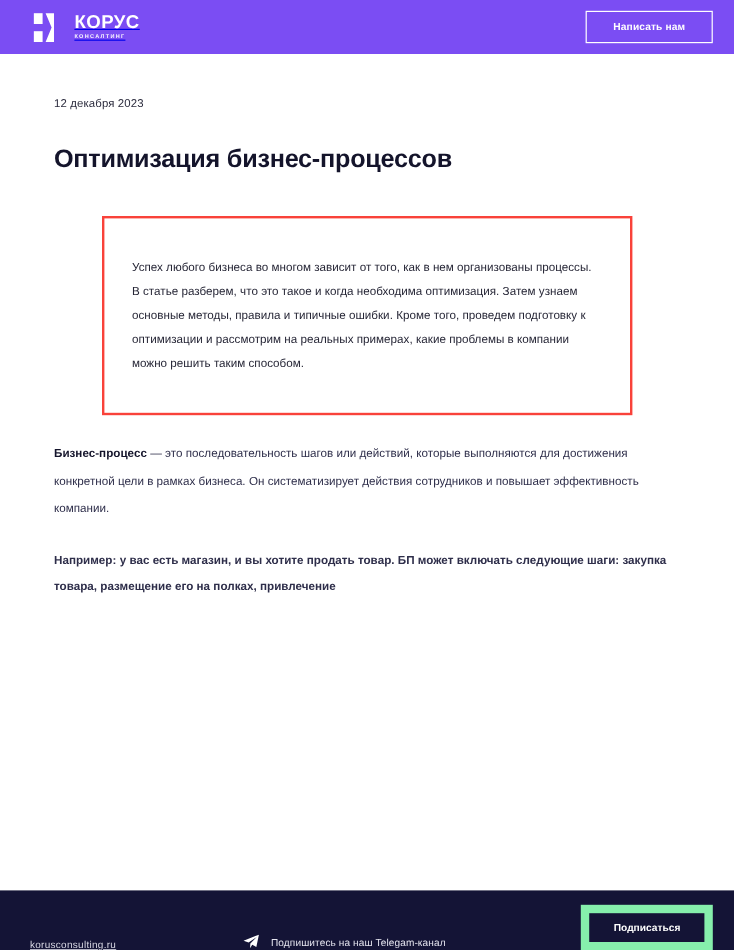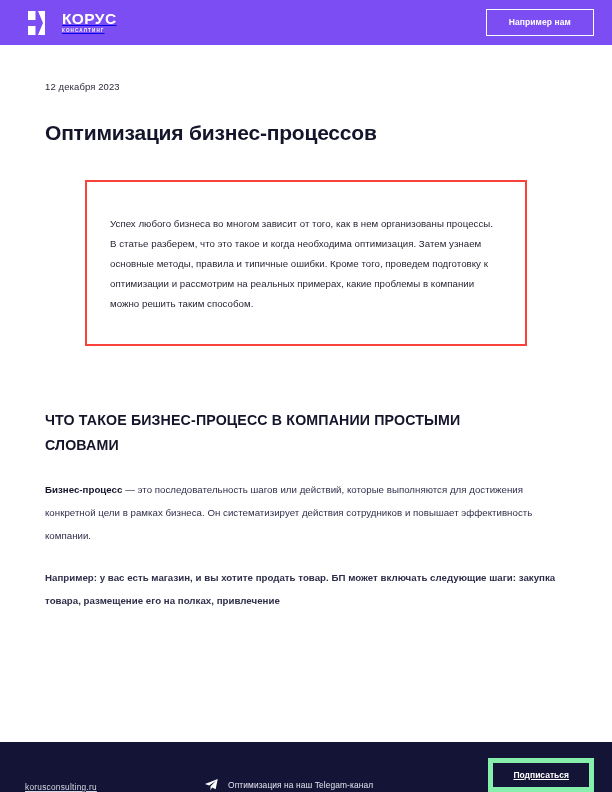--- a/index.html
+++ b/index.html
@@ -192,32 +192,31 @@
   }
 
   .footer-note {
     color: #e4e4ee;
     font-size: 8.4px;
     letter-spacing: 0.1px;
     white-space: nowrap;
   }
 
   .footer-cta {
-    border: 5px solid #86efac;
+    border: 7px solid #86efac;
     background: transparent;
     color: #ffffff;
     font-family: inherit;
     font-size: 8.5px;
     font-weight: 700;
     padding: 8px 20px;
     cursor: pointer;
     line-height: 1;
     white-space: nowrap;
     flex: 0 0 auto;
-    text-decoration: underline;
   }
 </style>
 </head>
 <body>
 
 <div class="page">
 
   <header class="site-header">
 
     <a class="brand" href="#">
@@ -225,50 +224,49 @@
         <rect x="0" y="1" width="7.5" height="9" fill="#ffffff"></rect>
         <rect x="0" y="16" width="7.5" height="9" fill="#ffffff"></rect>
         <path d="M10 1 H17 V25 H10 L15 13 Z" fill="#ffffff"></path>
       </svg>
       <span class="brand-text">
         <span class="brand-name">КОРУС</span>
         <span class="brand-sub">КОНСАЛТИНГ</span>
       </span>
     </a>
 
-    <button class="header-cta" type="button">Например нам</button>
+    <button class="header-cta" type="button">Написать нам</button>
   </header>
 
   <main class="content">
 
     <div class="article-date">12 декабря 2023</div>
 
     <h1 class="article-title">Оптимизация бизнес-процессов</h1>
 
     <section class="callout">
       <p class="callout-text">Успех любого бизнеса во многом зависит от того, как в нем организованы процессы. В статье разберем, что это такое и когда необходима оптимизация. Затем узнаем основные методы, правила и типичные ошибки. Кроме того, проведем подготовку к оптимизации и рассмотрим на реальных примерах, какие проблемы в компании можно решить таким способом.</p>
     </section>
 
-    <h2 class="section-heading">Что такое бизнес-процесс в компании простыми словами</h2>
 
     <p class="body-paragraph">
       <b>Бизнес-процесс</b><span> — это последовательность шагов или действий, которые выполняются для достижения конкретной цели в рамках бизнеса. Он систематизирует действия сотрудников и повышает эффективность компании.</span>
     </p>
 
     <p class="body-paragraph second">Например: у вас есть магазин, и вы хотите продать товар. БП может включать следующие шаги: закупка товара, размещение его на полках, привлечение</p>
 
   </main>
 
   <footer class="site-footer">
 
     <a class="footer-site" href="#">korusconsulting.ru</a>
 
     <div class="footer-middle">
       <svg class="telegram-icon" viewBox="0 0 24 24" aria-hidden="true">
         <path d="M22 3 L1.5 11.2 L8.3 13.6 L19.2 6.1 L10.6 14.9 L10.2 21 L13.1 16.6 L18.6 19.4 Z" fill="#ffffff"></path>
       </svg>
-      <span class="footer-note">Оптимизация на наш Telegam-канал</span>
+      <span class="footer-note">Подпишитесь на наш Telegam-канал</span>
     </div>
 
     <button class="footer-cta" type="button">Подписаться</button>
   </footer>
 
 </div>
 
 </body></html>

